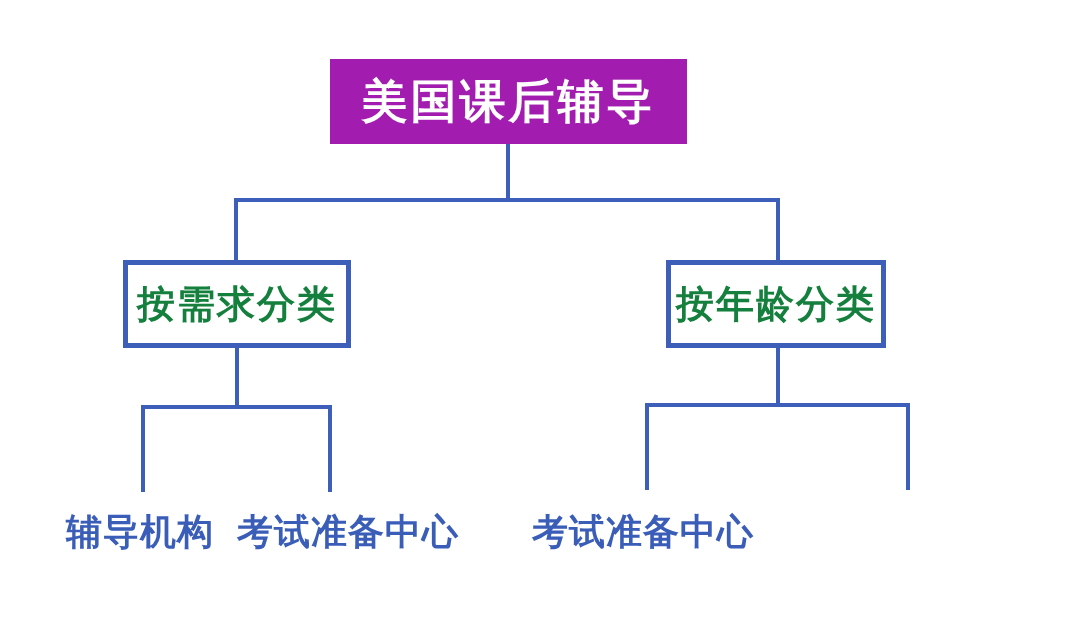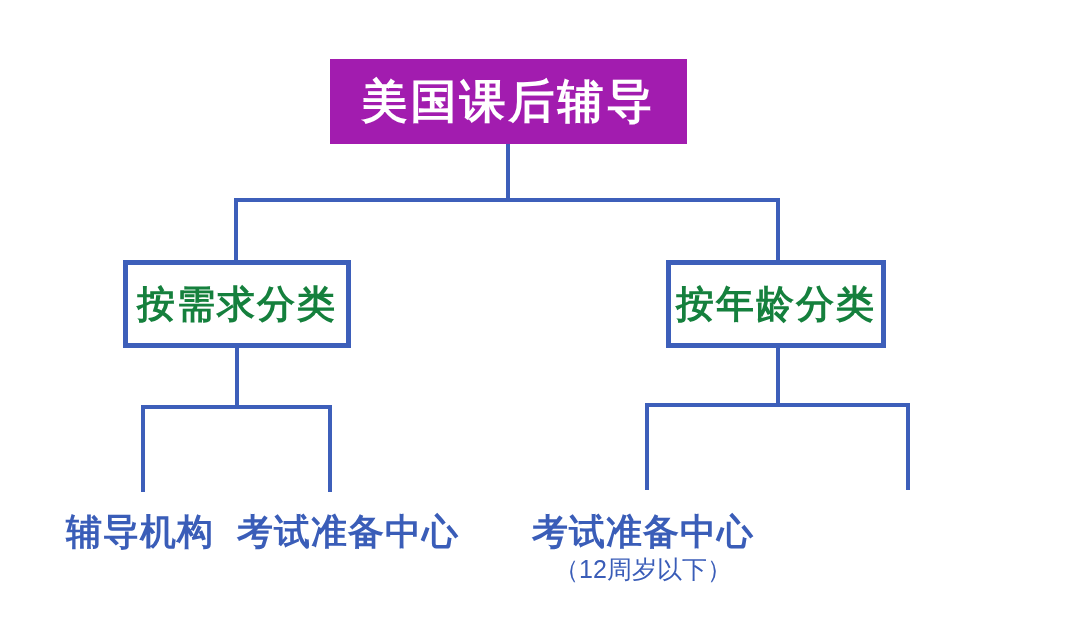--- a/index.html
+++ b/index.html
@@ -93,16 +93,15 @@
 
   <div class="node branch-box branch-left">按需求分类</div>
 
   <div class="node branch-box branch-right">按年龄分类</div>
 
   <div class="leaf leaf-1">辅导机构</div>
 
   <div class="leaf leaf-2">考试准备中心</div>
 
   <div class="leaf leaf-3">考试准备中心</div>
-  <div class="leaf-note leaf-3">（12周岁以下）</div>
 
 
 </div>
 
 </body></html>

